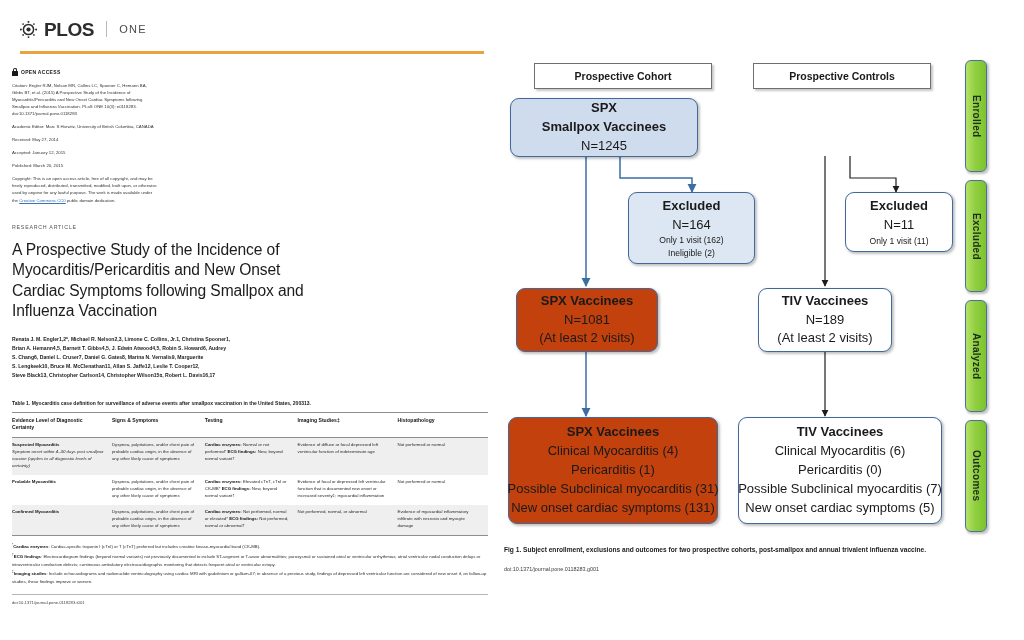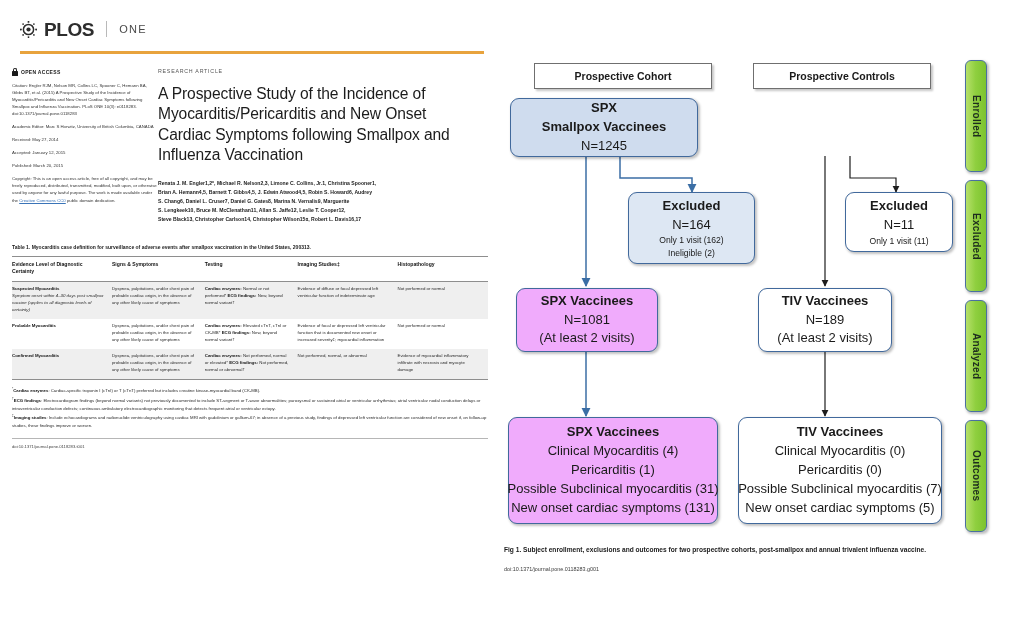--- a/index.html
+++ b/index.html
@@ -21,21 +21,21 @@
   
   .plos-header { display:flex; align-items:center; gap:7px; padding-left:8px; height:30px; }
   .plos-mark { width:17px; height:17px; position:relative; flex:0 0 auto; }
   .plos-mark svg { display:block; }
   .plos-word { font-size:19px; font-weight:bold; letter-spacing:-0.4px; color:#2d2d2d; line-height:1; }
   .plos-div { width:1px; height:16px; background:#b9b9b9; margin:0 5px; }
   .plos-one { font-size:11px; letter-spacing:1.3px; color:#4a4a4a; line-height:1; }
   .plos-rule { height:2.5px; background:#e8a33d; margin:7px 8px 0 8px; }
 
   
-  .meta-row { display:flex; margin-top:14px; }
+  .meta-row { display:flex; gap:14px; margin-top:14px;flex-direction:column; }
   .meta-col { width:146px; font-size:4.2px; line-height:1.62; color:#333; }
   .oa-line { display:flex; align-items:center; gap:3px; margin-bottom:6px; }
   .oa-lock { width:6px; height:8px; position:relative; }
   .oa-lock .shackle {
     position:absolute; top:0; left:1.2px; width:3.6px; height:3.4px;
     border:1.1px solid #1a1a1a; border-bottom:none;
     border-radius:2.2px 2.2px 0 0;
   }
   .oa-lock .body { position:absolute; bottom:0; left:0; width:6px; height:4.6px; background:#1a1a1a; border-radius:0.6px; }
   .oa-text { font-size:5px; font-weight:bold; letter-spacing:0.3px; color:#1a1a1a; }
@@ -89,21 +89,21 @@
     font-size:10.5px; font-weight:bold; color:#1a1a1a;
     box-shadow:1.5px 1.5px 2px rgba(0,0,0,0.22);
   }
   .n-box {
     border:1.4px solid #41699c; border-radius:9px;
     box-shadow:1.8px 1.8px 2.5px rgba(0,0,0,0.24);
     padding:3px 6px;
   }
   .n-blue  { background:#cfdcee; }
   .n-blue2 { background:#dde7f3; }
-  .n-pale  { background:#f0abfc; }
+  .n-pale  { background:#c2410c; }
   .n-white { background:#ffffff; }
   .n-line  { font-size:13px; color:#1a1a1a; line-height:1.45; white-space:nowrap; }
   .n-line.bold { font-weight:bold; }
   .n-line.sm { font-size:8.6px; }
   .stage {
     position:absolute; width:22px;
     border:1.3px solid #4a6fa0; border-radius:6px;
     background:linear-gradient(to right,#b6e06a 0%,#8fcf3f 48%,#7cc32f 100%);
     box-shadow:1.8px 1.8px 2.5px rgba(0,0,0,0.25);
     display:flex; align-items:center; justify-content:center;
@@ -302,21 +302,21 @@
 
       <div class="node n-box n-pale" style="left:8px; top:417px; width:210px; height:107px;">
         <span class="n-line bold">SPX Vaccinees</span>
         <span class="n-line">Clinical Myocarditis (4)</span>
         <span class="n-line">Pericarditis (1)</span>
         <span class="n-line">Possible Subclinical myocarditis (31)</span>
         <span class="n-line">New onset cardiac symptoms (131)</span>
       </div>
       <div class="node n-box n-white" style="left:238px; top:417px; width:204px; height:107px;">
         <span class="n-line bold">TIV Vaccinees</span>
-        <span class="n-line">Clinical Myocarditis (0)</span>
+        <span class="n-line">Clinical Myocarditis (6)</span>
         <span class="n-line">Pericarditis (0)</span>
         <span class="n-line">Possible Subclinical myocarditis (7)</span>
         <span class="n-line">New onset cardiac symptoms (5)</span>
       </div>
 
       <div class="stage" style="left:465px; top:60px;  height:112px;">
         <span>Enrolled</span>
       </div>
       <div class="stage" style="left:465px; top:180px; height:112px;">
         <span>Excluded</span>

